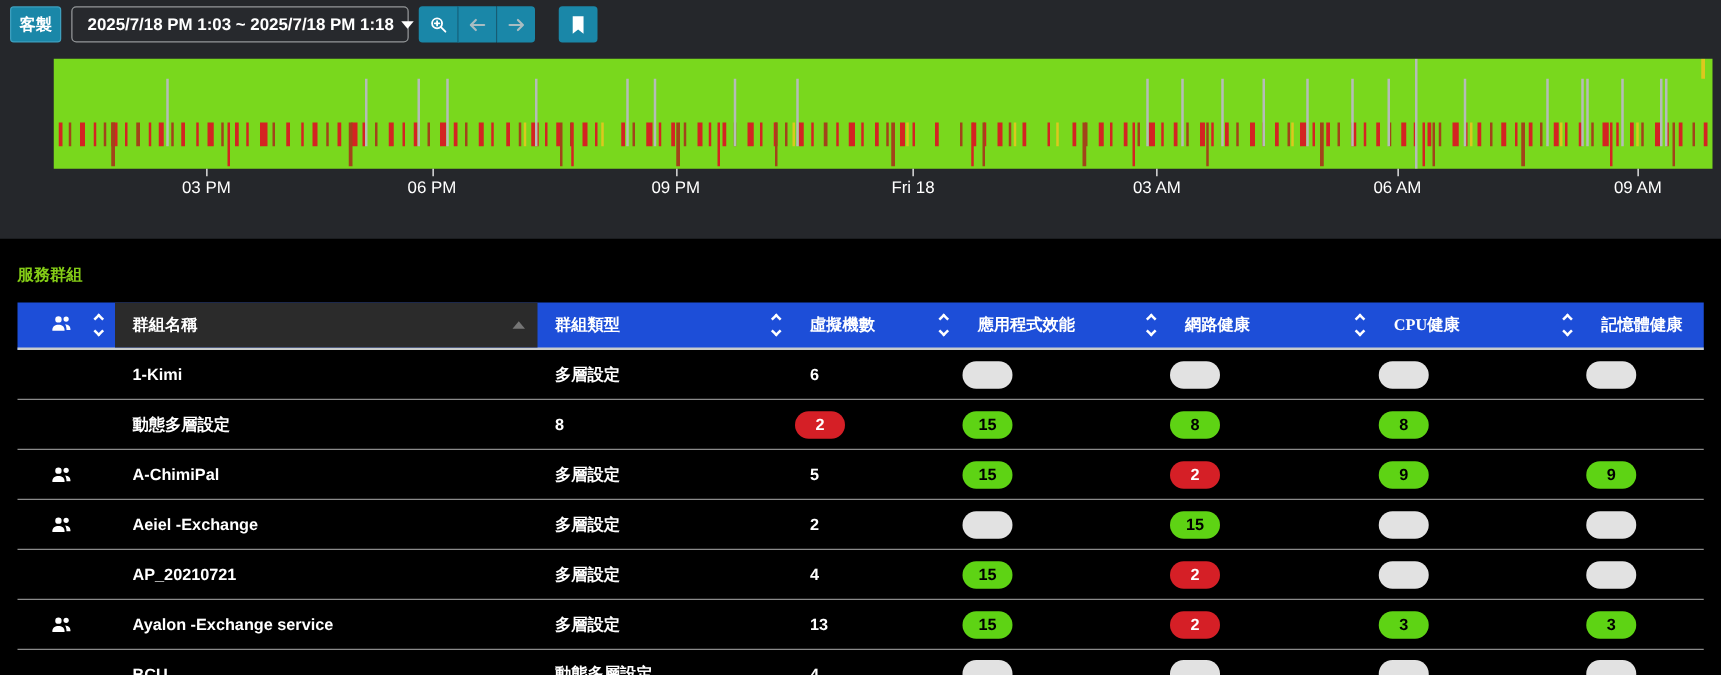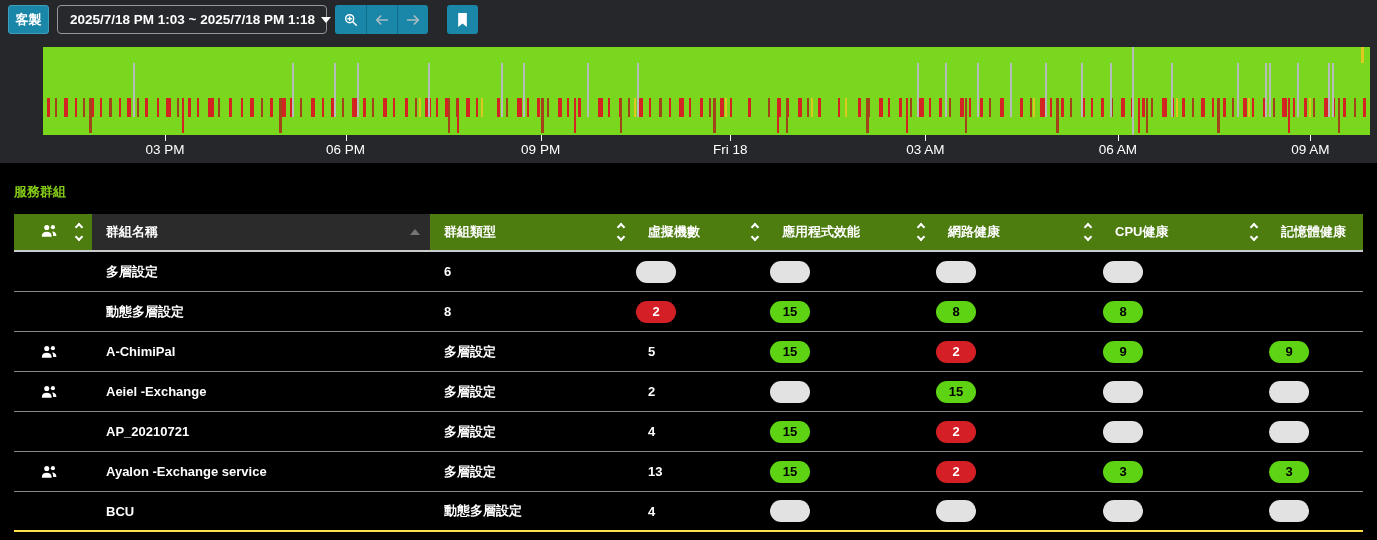--- a/index.html
+++ b/index.html
@@ -1,20 +1,20 @@
 <!DOCTYPE html>
 <html><head>
 <meta charset="utf-8">
 <style>
   * { margin:0; padding:0; box-sizing:border-box; }
   html,body { width:1377px; height:540px; overflow:hidden; background:#000;
     font-family:"Liberation Sans","DejaVu Sans",sans-serif; }
 
   
-  .top { position:relative; width:100%; height:163px; background:#25272b; }
+  .top { position:relative; width:100%; height:191px; background:#25272b; }
 
   .btn-custom { position:absolute; left:8px; top:5px; width:41px; height:29px;
     background:#1a87a8; border:1px solid #3d9fbe; border-radius:3px;
     color:#fff; font-size:13px; font-weight:bold; display:flex; align-items:center; justify-content:center; cursor:pointer; }
 
   .dropdown { position:absolute; left:57px; top:5px; width:270px; height:29px;
     background:#27292d; border:1px solid #95989a; border-radius:4px;
     display:flex; align-items:center; padding:0 10px 0 12px; cursor:pointer; }
   .dropdown .dd-label { color:#fff; font-size:13.5px; font-weight:bold; flex:1; white-space:nowrap; }
   .caret-down { width:0; height:0; border-left:5px solid transparent; border-right:5px solid transparent;
@@ -39,21 +39,21 @@
 
   .axis { position:absolute; left:43px; right:7px; top:135px; height:26px; }
   .tick { position:absolute; top:0; width:1px; height:6px; background:#fff; }
   .axis-label { position:absolute; top:7px; transform:translateX(-50%); color:#fff; font-size:13.5px; white-space:nowrap; }
 
   
   .section-title { padding:20px 0 0 14px; color:#84cc16; font-size:13px; font-weight:bold; }
 
   .table { margin:13px 14px 0 14px; }
   .thead, .tr { display:grid; grid-template-columns:78px 338px 204px 134px 166px 167px 166px 1fr; }
-  .thead { height:38px; background:#4d7c0f; border-bottom:2px solid #c9cccb; }
+  .thead { height:38px; background:#1d4ed8; border-bottom:2px solid #c9cccb;font-family:Liberation Serif, serif; }
   .th { display:flex; align-items:center; justify-content:space-between;
     padding:0 10px 0 14px; color:#fff; font-size:13px; font-weight:bold; cursor:pointer; }
   .th.sorted { background:#2b2b2b; }
   .th.icon-col { padding-left:26px; }
 
   .sort { display:flex; flex-direction:column; align-items:center; gap:4px; }
   .sort i { display:block; width:6px; height:6px; border:solid #fff; }
   .sort .up   { border-width:2px 2px 0 0; transform:rotate(-45deg); }
   .sort .down { border-width:0 2px 2px 0; transform:rotate(45deg); }
   .tri-asc { width:0; height:0; border-left:5px solid transparent; border-right:5px solid transparent;
@@ -370,20 +370,21 @@
           <i class="down"></i>
         </span>
     </div>
     <div class="th">
       <span>記憶體健康</span>
     </div>
   </div>
   <div id="rows">
       <div class="tr">
         <div class="td c-icon"></div>
+        <div class="td c-name">1-Kimi</div>
         <div class="td c-type">多層設定</div>
         <div class="td c-vms">6</div>
         <div class="td c-pill">
           <span class="pill gray"></span>
         </div>
         <div class="td c-pill">
           <span class="pill gray"></span>
         </div>
         <div class="td c-pill">
           <span class="pill gray"></span>

